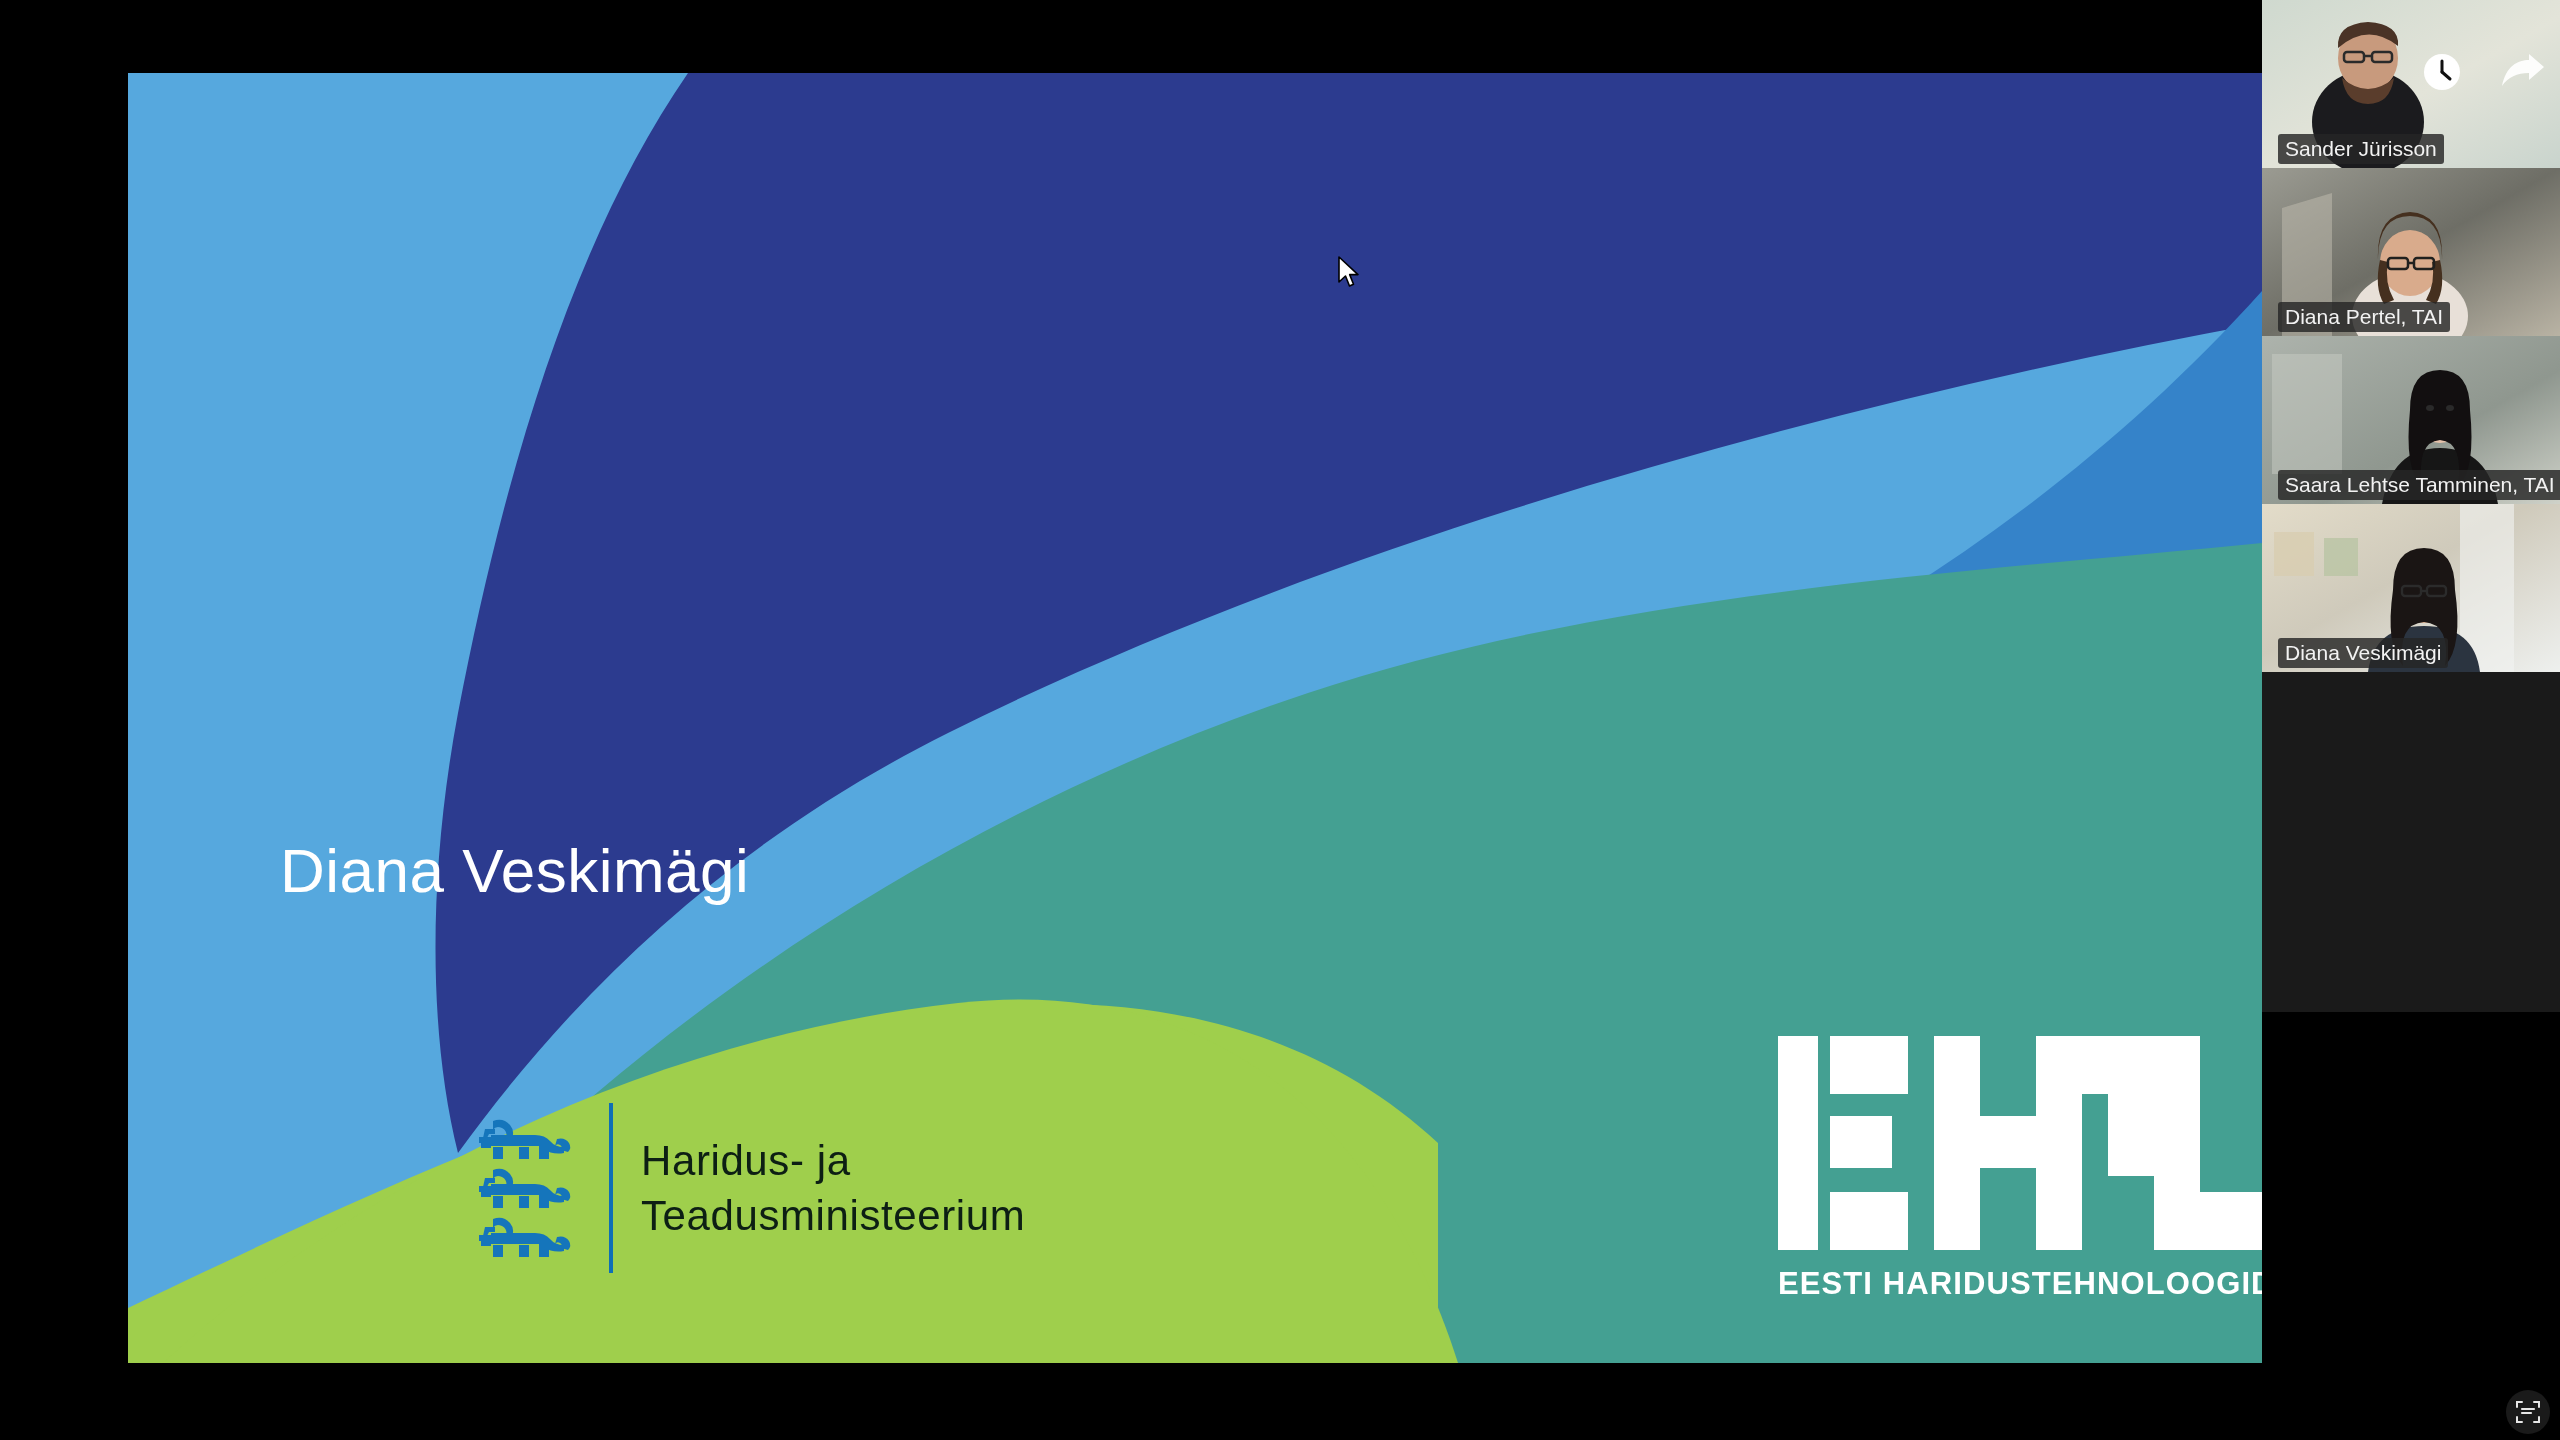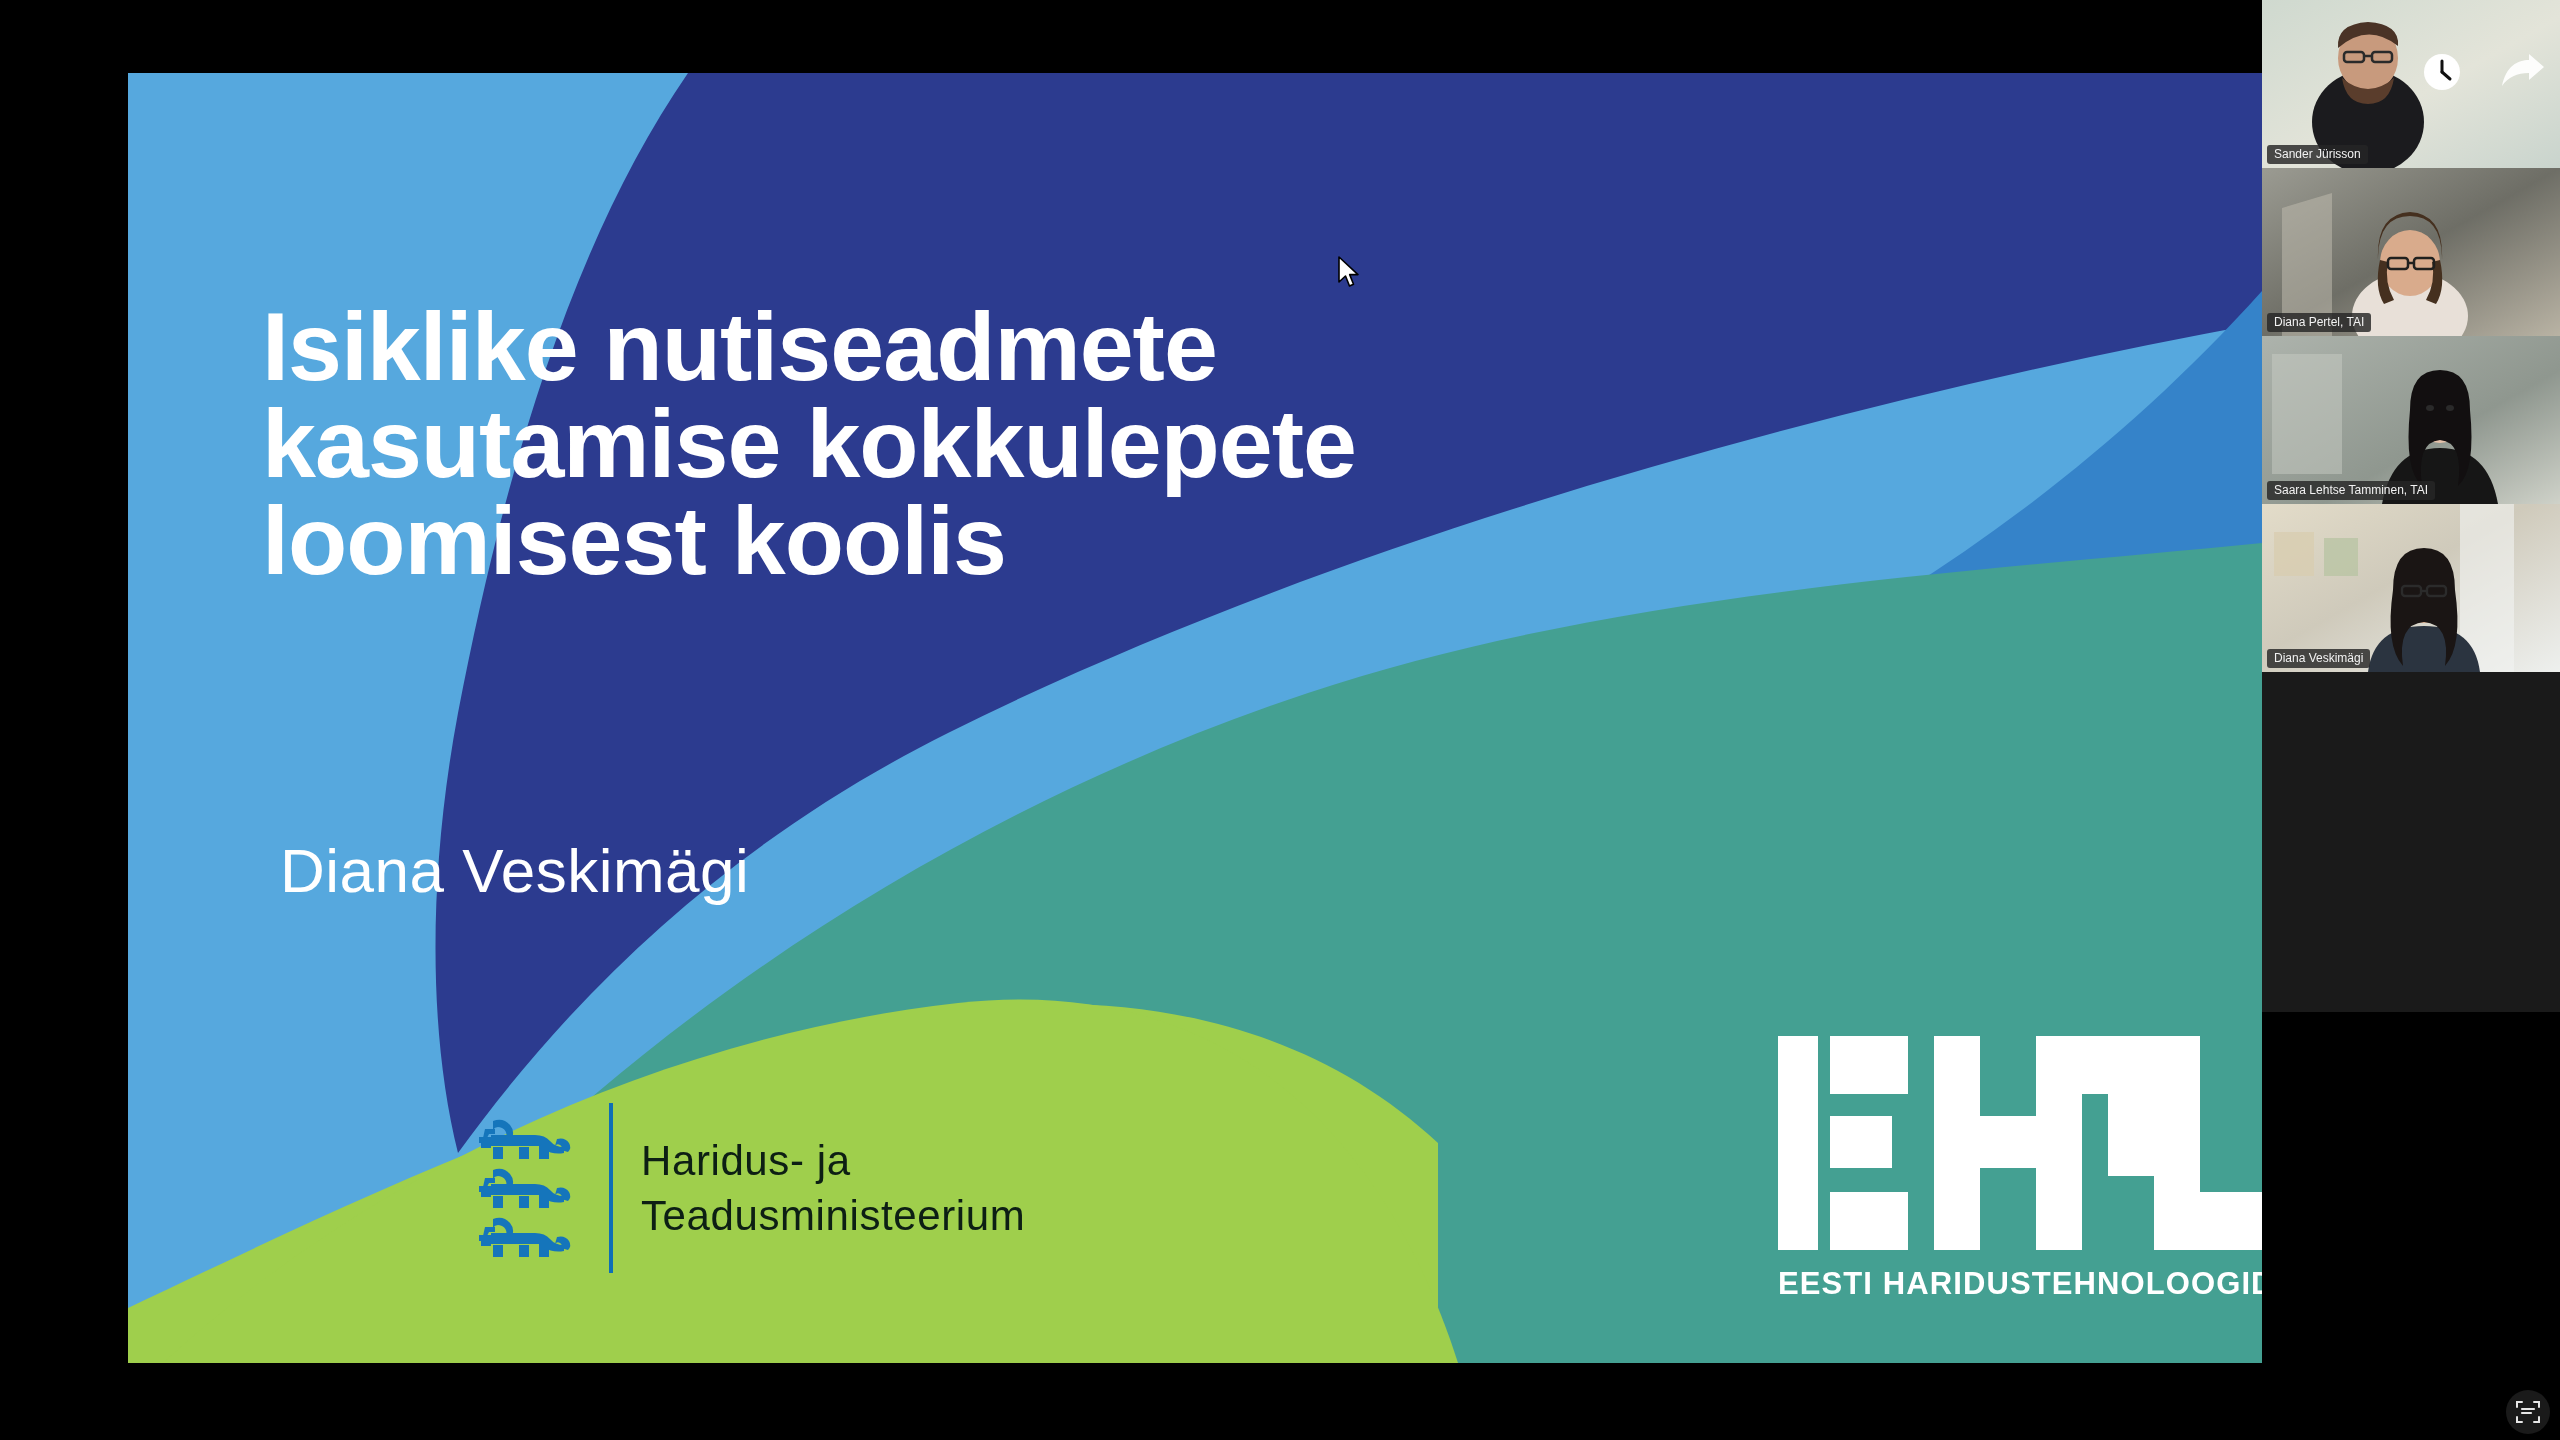--- a/index.html
+++ b/index.html
@@ -86,25 +86,25 @@
     background: #1a1a1a;
   }
   .video-tile {
     position: relative;
     width: 298px; height: 168px;
     overflow: hidden;
   }
   .tile-bg { position: absolute; inset: 0; }
   .tile-name {
     position: absolute;
-    left: 5px; bottom: 4px;
+    left: 16px; bottom: 4px;
     padding: 2px 7px 3px 7px;
     background: rgba(38,38,38,0.82);
     color: #f2f2f2;
-    font-size: 12px;
+    font-size: 21px;
     font-weight: 400;
     border-radius: 3px;
     line-height: 1.2;
     white-space: nowrap;
     max-width: 288px;
     overflow: hidden;
   }
   .tile-icons {
     position: absolute;
     right: 14px; top: 52px;
@@ -173,23 +173,20 @@
       <path d="M 2134 470 L 2134 1290 L 205 1290 C 420 1020 760 760 1180 620
                C 1480 520 1830 500 2134 470 Z" fill="#44a092"></path>
 
       <path d="M 1310 1290 L 0 1290 L 0 1235 C 180 1150 420 1030 700 960
                C 940 900 1160 930 1310 1070 Z" fill="#9fcf4c"></path>
 
       <path d="M 1330 1290 L 35 1290 C 230 1110 520 965 830 930
                C 1080 902 1250 1040 1330 1290 Z" fill="#9fcf4c"></path>
     </svg>
 
-    <div class="slide-title">Isiklike nutiseadmete
-kasutamise kokkulepete
-loomisest koolis</div>
     <div class="slide-subtitle">Diana Veskimägi</div>
 
     <div id="htm-logo">
       <svg id="htm-crest" viewBox="0 0 110 150">
         <g fill="#1575bb">
 
           <g>
             <rect x="8" y="24" width="12" height="6"></rect>
             <path d="M22 8 q10 -4 17 4 q5 6 2 13 l-6 1 q2 -8 -4 -11 q-6 -3 -9 2 Z"></path>
             <path d="M14 16 h10 v5 h-6 l-2 4 h-4 Z"></path>

